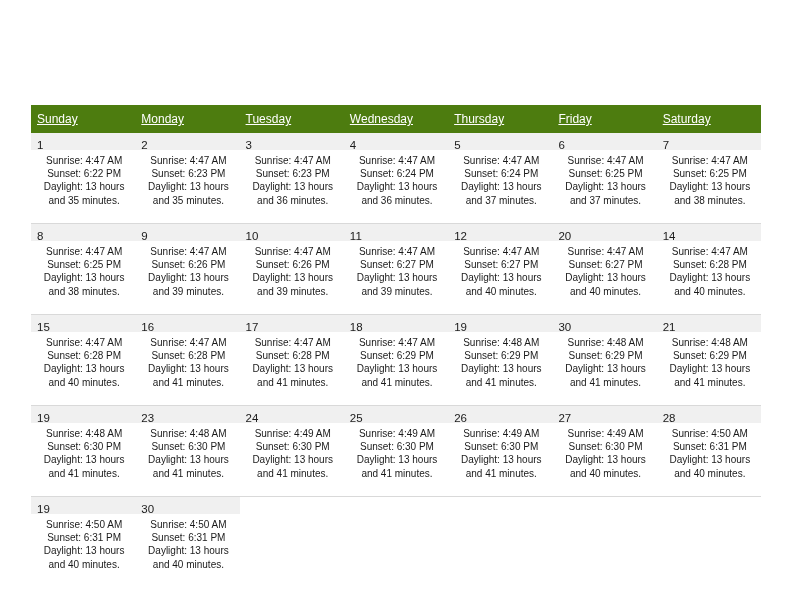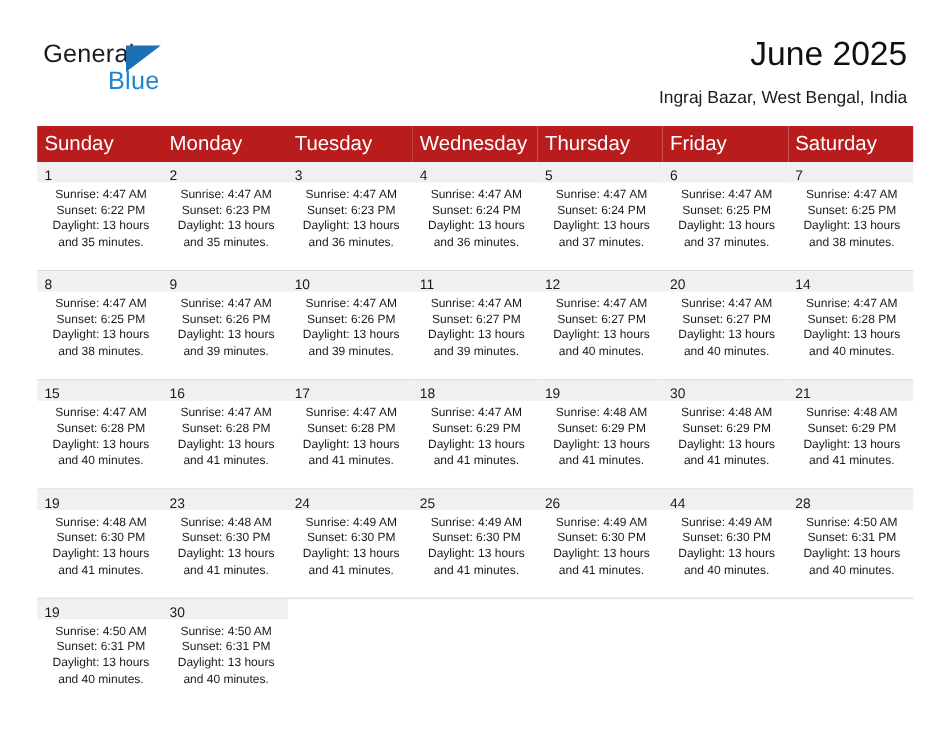--- a/index.html
+++ b/index.html
@@ -87,28 +87,29 @@
   
   .calendar {
     position: absolute;
     left: 31px;
     top: 105px;
     width: 730px;
     border-collapse: collapse;
     table-layout: fixed;
   }
   .calendar th {
-    background: #b91c1c;
+    background: #4d7c0f;
     color: #ffffff;
-    font-size: 17px;
+    font-size: 12px;
     font-weight: normal;
     text-align: left;
     padding: 5px 0 5px 6px;
     height: 18px;
     border: none;
+    text-decoration: underline;
   }
   .calendar td {
     vertical-align: top;
     padding: 0;
     border: none;
     width: 104.28px;
     height: 90px;
     background: #ffffff;
   }
   .week-row td {
@@ -145,34 +146,20 @@
     line-height: 13.2px;
     color: #1a1a1a;
     white-space: nowrap;
   }
 </style>
 </head>
 <body>
 
 <div class="page">
 
-  <div class="header">
-
-    <div class="brand">
-      <span class="brand-general">General</span>
-      <span class="brand-flag"></span>
-      <span class="brand-blue">Blue</span>
-    </div>
-
-    <div class="title-block">
-      <div class="cal-title">June 2025</div>
-      <div class="cal-location">Ingraj Bazar, West Bengal, India</div>
-    </div>
-
-  </div>
 
   <table class="calendar">
     <thead>
       <tr>
         <th>Sunday</th>
         <th>Monday</th>
         <th>Tuesday</th>
         <th>Wednesday</th>
         <th>Thursday</th>
         <th>Friday</th>
@@ -468,21 +455,21 @@
               <div class="cell-body">
                 <div class="line">Sunrise: 4:49 AM</div>
                 <div class="line">Sunset: 6:30 PM</div>
                 <div class="line">Daylight: 13 hours</div>
                 <div class="line">and 41 minutes.</div>
               </div>
             </div>
           </td>
           <td>
             <div class="cell">
-              <div class="daynum-band"><span class="daynum">44</span></div>
+              <div class="daynum-band"><span class="daynum">27</span></div>
               <div class="cell-body">
                 <div class="line">Sunrise: 4:49 AM</div>
                 <div class="line">Sunset: 6:30 PM</div>
                 <div class="line">Daylight: 13 hours</div>
                 <div class="line">and 40 minutes.</div>
               </div>
             </div>
           </td>
           <td>
             <div class="cell">

